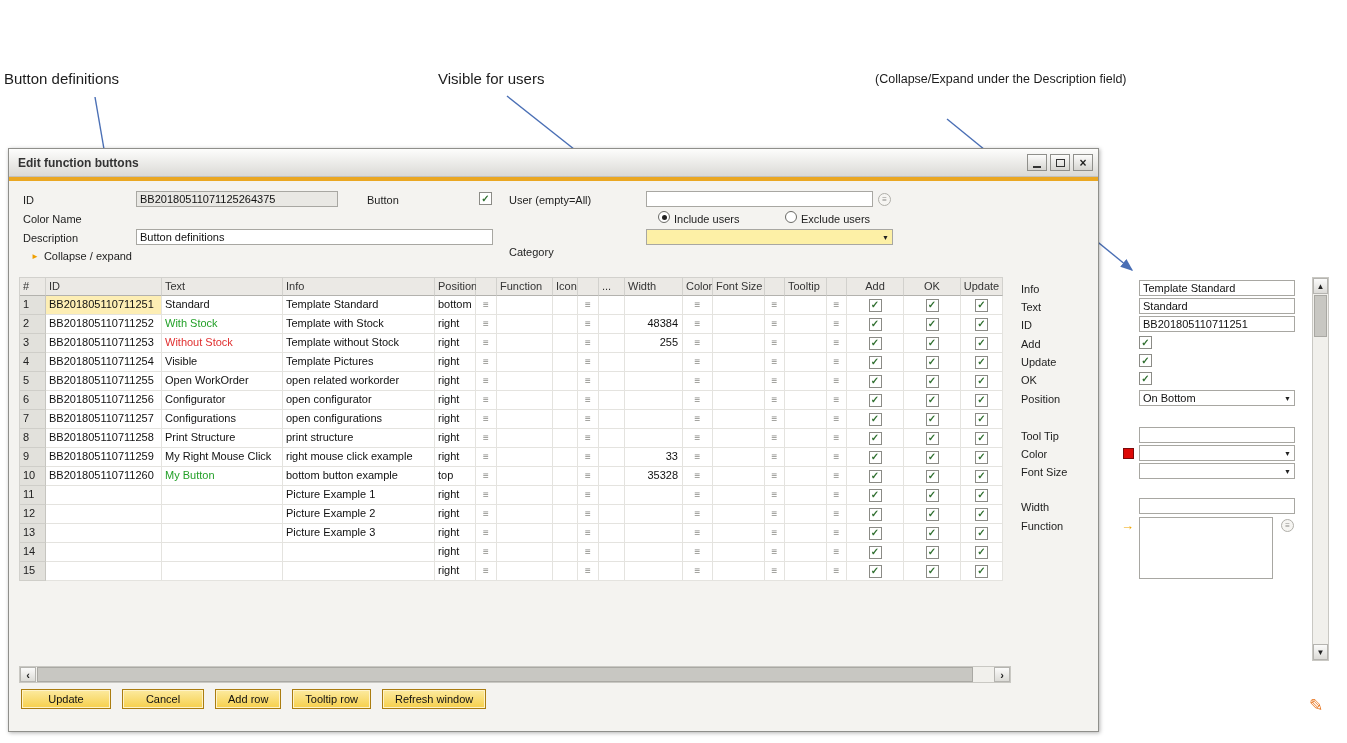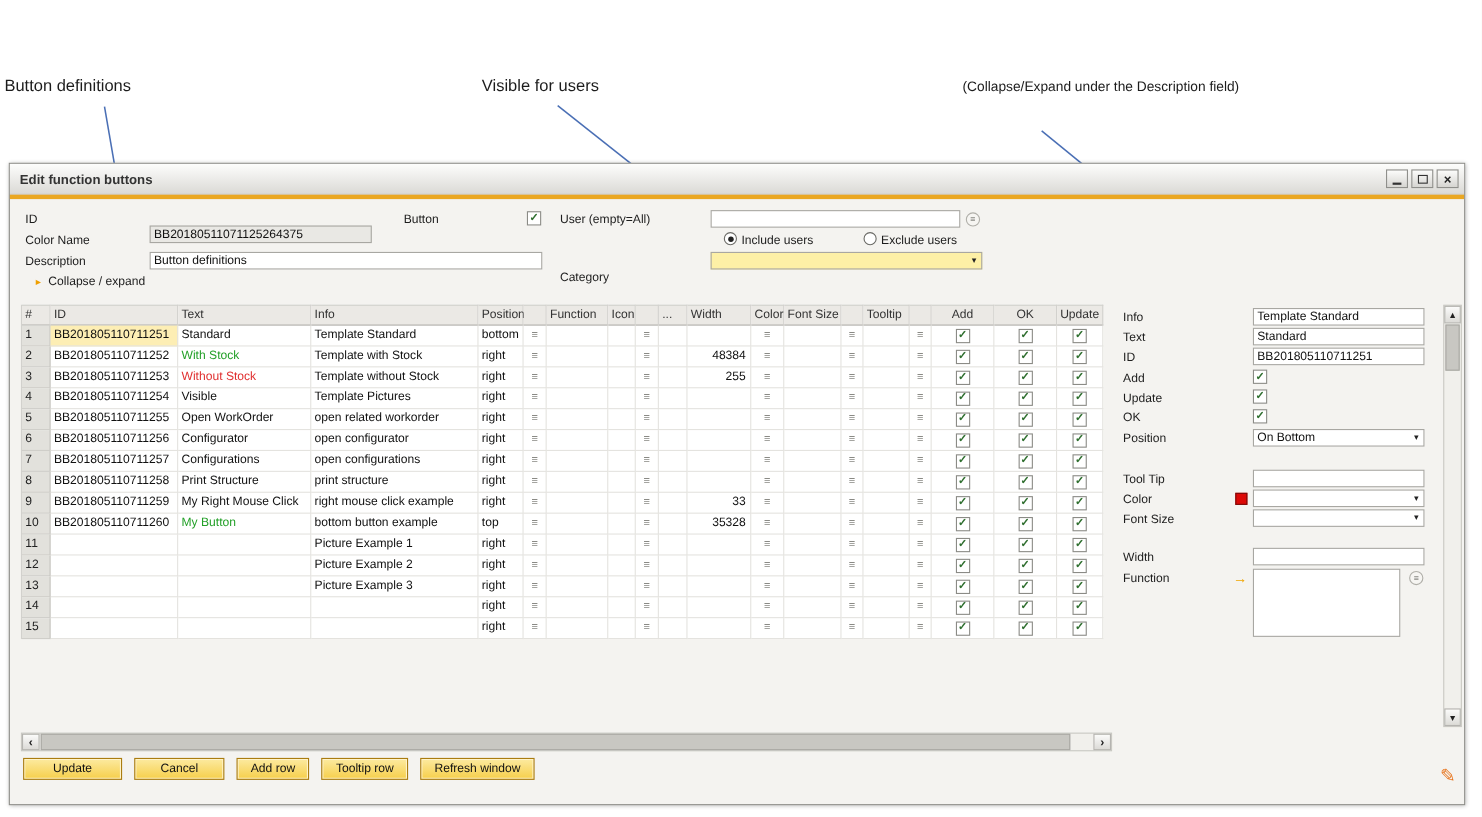--- a/index.html
+++ b/index.html
@@ -5,34 +5,34 @@
   *{margin:0;padding:0;box-sizing:border-box;}
   html,body{width:1347px;height:743px;}
   body{position:relative;background:#fff;font-family:"Liberation Sans",sans-serif;overflow:hidden;color:#111;}
 
   
   .ann{position:absolute;font-size:15px;color:#1c1c1c;}
   .ann-sub{font-size:12.5px;margin-top:4px;color:#1c1c1c;}
   .arrows{position:absolute;left:0;top:0;pointer-events:none;}
 
   
-  .dialog{position:absolute;left:8px;top:148px;width:1324px;height:584px;background:#f4f3f0;border:1px solid #8f8f8b;box-shadow:1px 1px 4px rgba(0,0,0,.3);}
+  .dialog{position:absolute;left:8px;top:148px;width:1091px;height:584px;background:#f4f3f0;border:1px solid #8f8f8b;box-shadow:1px 1px 4px rgba(0,0,0,.3);}
   .titlebar{position:absolute;left:0;top:0;right:0;height:28px;background:linear-gradient(#fdfdfc,#dbdad6);border-bottom:1px solid #c2c1bd;}
   .title{position:absolute;left:9px;top:7px;font-size:12px;font-weight:bold;color:#333;}
   .winbtns{position:absolute;right:5px;top:5px;display:flex;gap:3px;}
   .winbtn{width:20px;height:17px;border:1px solid #8f8f8b;background:linear-gradient(#fcfcfb,#d6d5d1);display:flex;align-items:center;justify-content:center;}
   .minbar{display:block;width:8px;height:2px;background:#333;margin-top:8px;}
   .maxsq{display:block;width:9px;height:8px;border:1px solid #333;background:transparent;}
   .closex{font-size:12px;font-weight:bold;color:#222;line-height:1;}
   .goldline{position:absolute;left:0;top:28px;right:0;height:4px;background:#eaa722;}
 
   
   .flabel{position:absolute;font-size:11px;color:#1d1d1d;white-space:nowrap;}
   .finput{position:absolute;height:16px;border:1px solid #a8a7a2;background:#fff;font-size:11px;font-family:inherit;padding:0 3px;color:#111;}
-  .readonly{background:#e9e8e4;margin-top:14px;}
+  .readonly{background:#e9e8e4;}
   .cb{display:inline-flex;width:13px;height:13px;border:1px solid #8b8b86;background:#fff;align-items:center;justify-content:center;}
   .tick{color:#2f6f2f;font-size:10px;font-weight:bold;line-height:1;}
   .cfl{position:absolute;width:13px;height:13px;border:1px solid #b0afa9;border-radius:50%;background:#f6f5f2;color:#8a8a85;font-size:8px;display:flex;align-items:center;justify-content:center;}
   .radio{position:absolute;width:12px;height:12px;border:1px solid #6a6a66;border-radius:50%;background:#fff;display:flex;align-items:center;justify-content:center;}
   .radio.on::after{content:"";width:5px;height:5px;border-radius:50%;background:#222;}
   .combo{position:absolute;height:16px;border:1px solid #a8a7a2;background:#fff;font-size:11px;padding:1px 16px 0 3px;}
   .combo.yellow{background:#fdf0a6;}
   .dd{position:absolute;right:3px;top:4px;font-size:7px;color:#222;}
   .collapse{position:absolute;font-size:11px;display:flex;align-items:center;gap:5px;color:#1d1d1d;}
   .coltri{color:#ef9f00;font-size:8px;}

